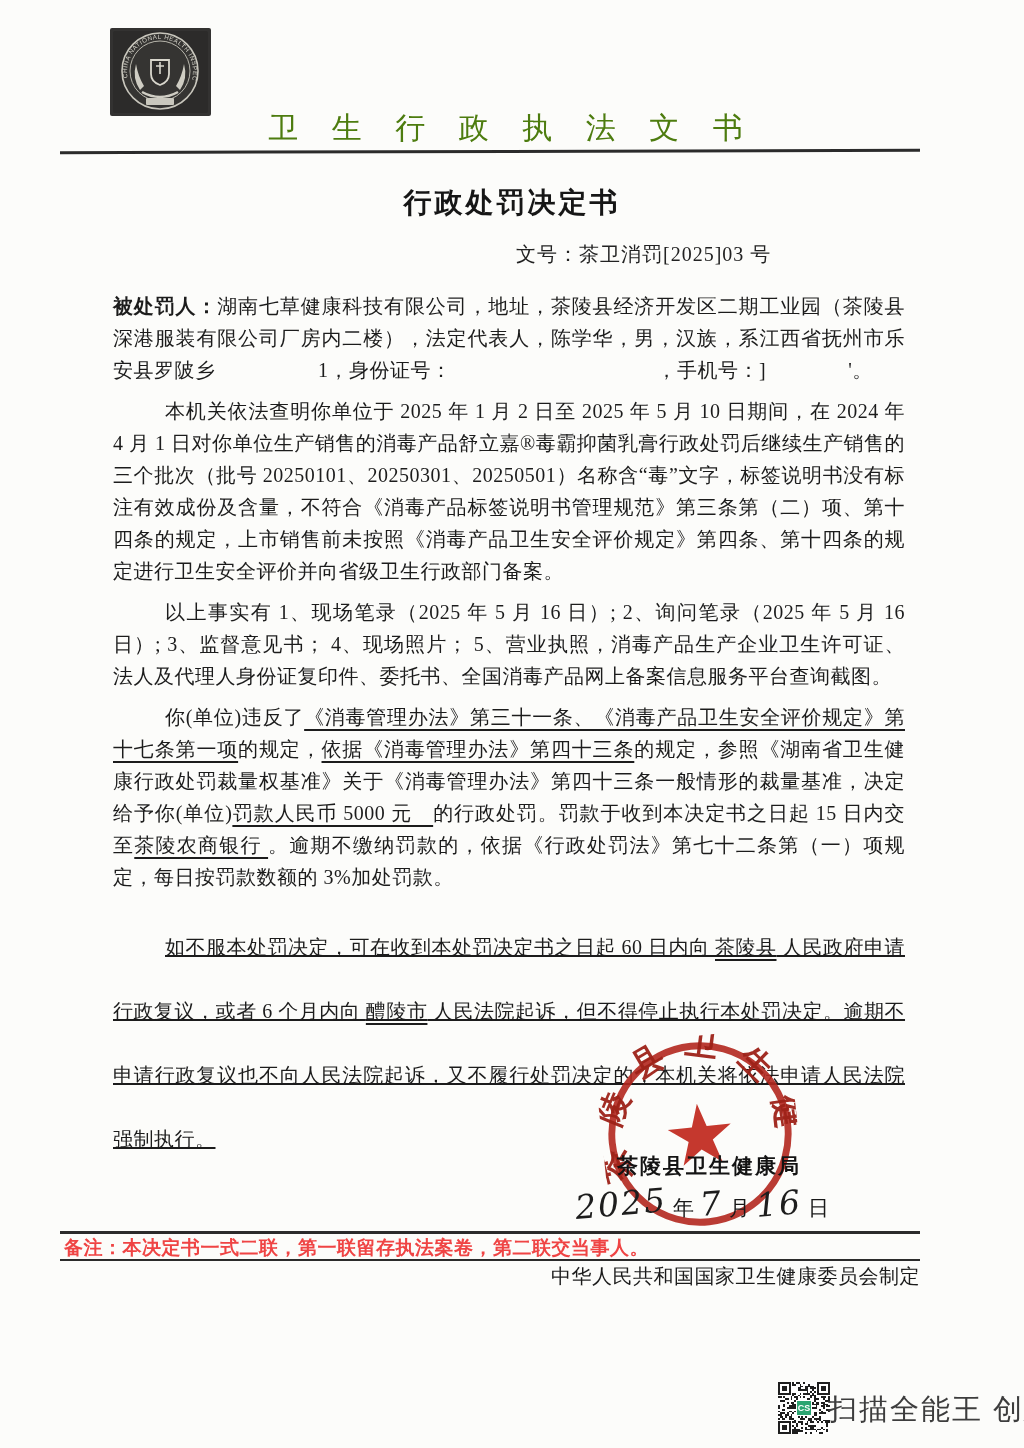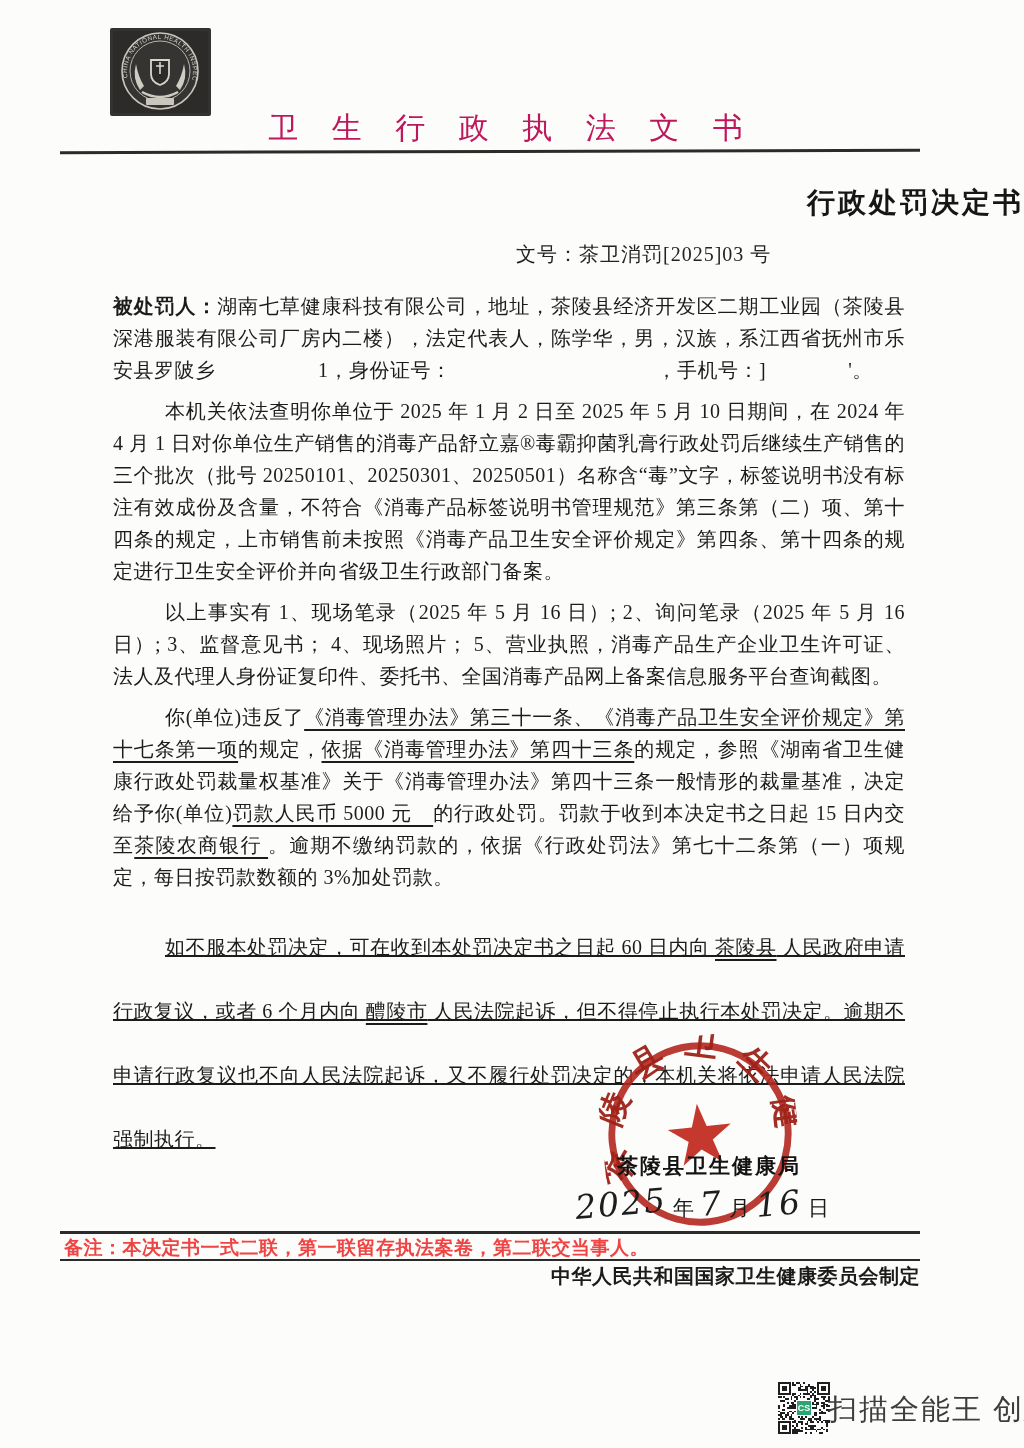--- a/index.html
+++ b/index.html
@@ -6,26 +6,26 @@
   .page{
     position:relative;width:1024px;height:1448px;margin:0 auto;
     background:#fcfcfa;overflow:hidden;
     font-family:"Liberation Serif",serif;color:#1c1c1c;
   }
   
   .logo{position:absolute;left:110px;top:28px;width:101px;height:88px;}
   
   .doc-category{
     position:absolute;top:108px;left:0;width:100%;text-align:center;
-    font-size:30px;letter-spacing:13px;color:#be185d;white-space:nowrap;
+    font-size:30px;letter-spacing:13px;color:#4d7c0f;white-space:nowrap;
   }
   .rule{position:absolute;left:60px;width:860px;background:#2b2b2b;}
   .rule-top{top:150px;height:3px;transform:rotate(-0.15deg);}
   .title{
-    position:absolute;top:184px;left:0;width:100%;margin:0;text-align:right;
+    position:absolute;top:184px;left:0;width:100%;margin:0;text-align:center;
     font-family:"Liberation Sans",sans-serif;font-weight:700;
     font-size:28px;letter-spacing:3px;color:#161616;
   }
   .doc-number{position:absolute;top:241px;left:516px;font-size:20px;letter-spacing:1px;color:#222;}
   
   .doc-body{
     position:absolute;left:113px;top:290px;width:792px;
     font-size:20px;line-height:32px;text-align:justify;letter-spacing:0.5px;
   }
   .para{margin:0 0 9px 0;}
@@ -48,21 +48,21 @@
     transform:rotate(-5deg);display:inline-block;letter-spacing:2px;color:#1d1d1d;
   }
   
   .rule-note-top{top:1231px;height:2.5px;}
   .rule-note-bottom{top:1259px;height:2px;}
   .footer-note{
     position:absolute;left:64px;top:1235px;font-size:19px;font-weight:700;
     font-family:"Liberation Sans",sans-serif;color:#ef4444;letter-spacing:0.5px;
   }
   .footer-issuer{
-    position:absolute;right:104px;top:1263px;font-size:20px;font-weight:700;
+    position:absolute;right:104px;top:1263px;font-size:20px;font-weight:400;
     font-family:"Liberation Sans",sans-serif;color:#1b1b1b;letter-spacing:0.5px;
   }
   
   .qr{position:absolute;left:778px;top:1382px;width:52px;height:52px;}
   .watermark-label{
     position:absolute;left:828px;top:1390px;font-size:29px;letter-spacing:2px;
     font-family:"Liberation Sans",sans-serif;color:#3d3d3d;white-space:nowrap;
   }
 </style>
 </head>

